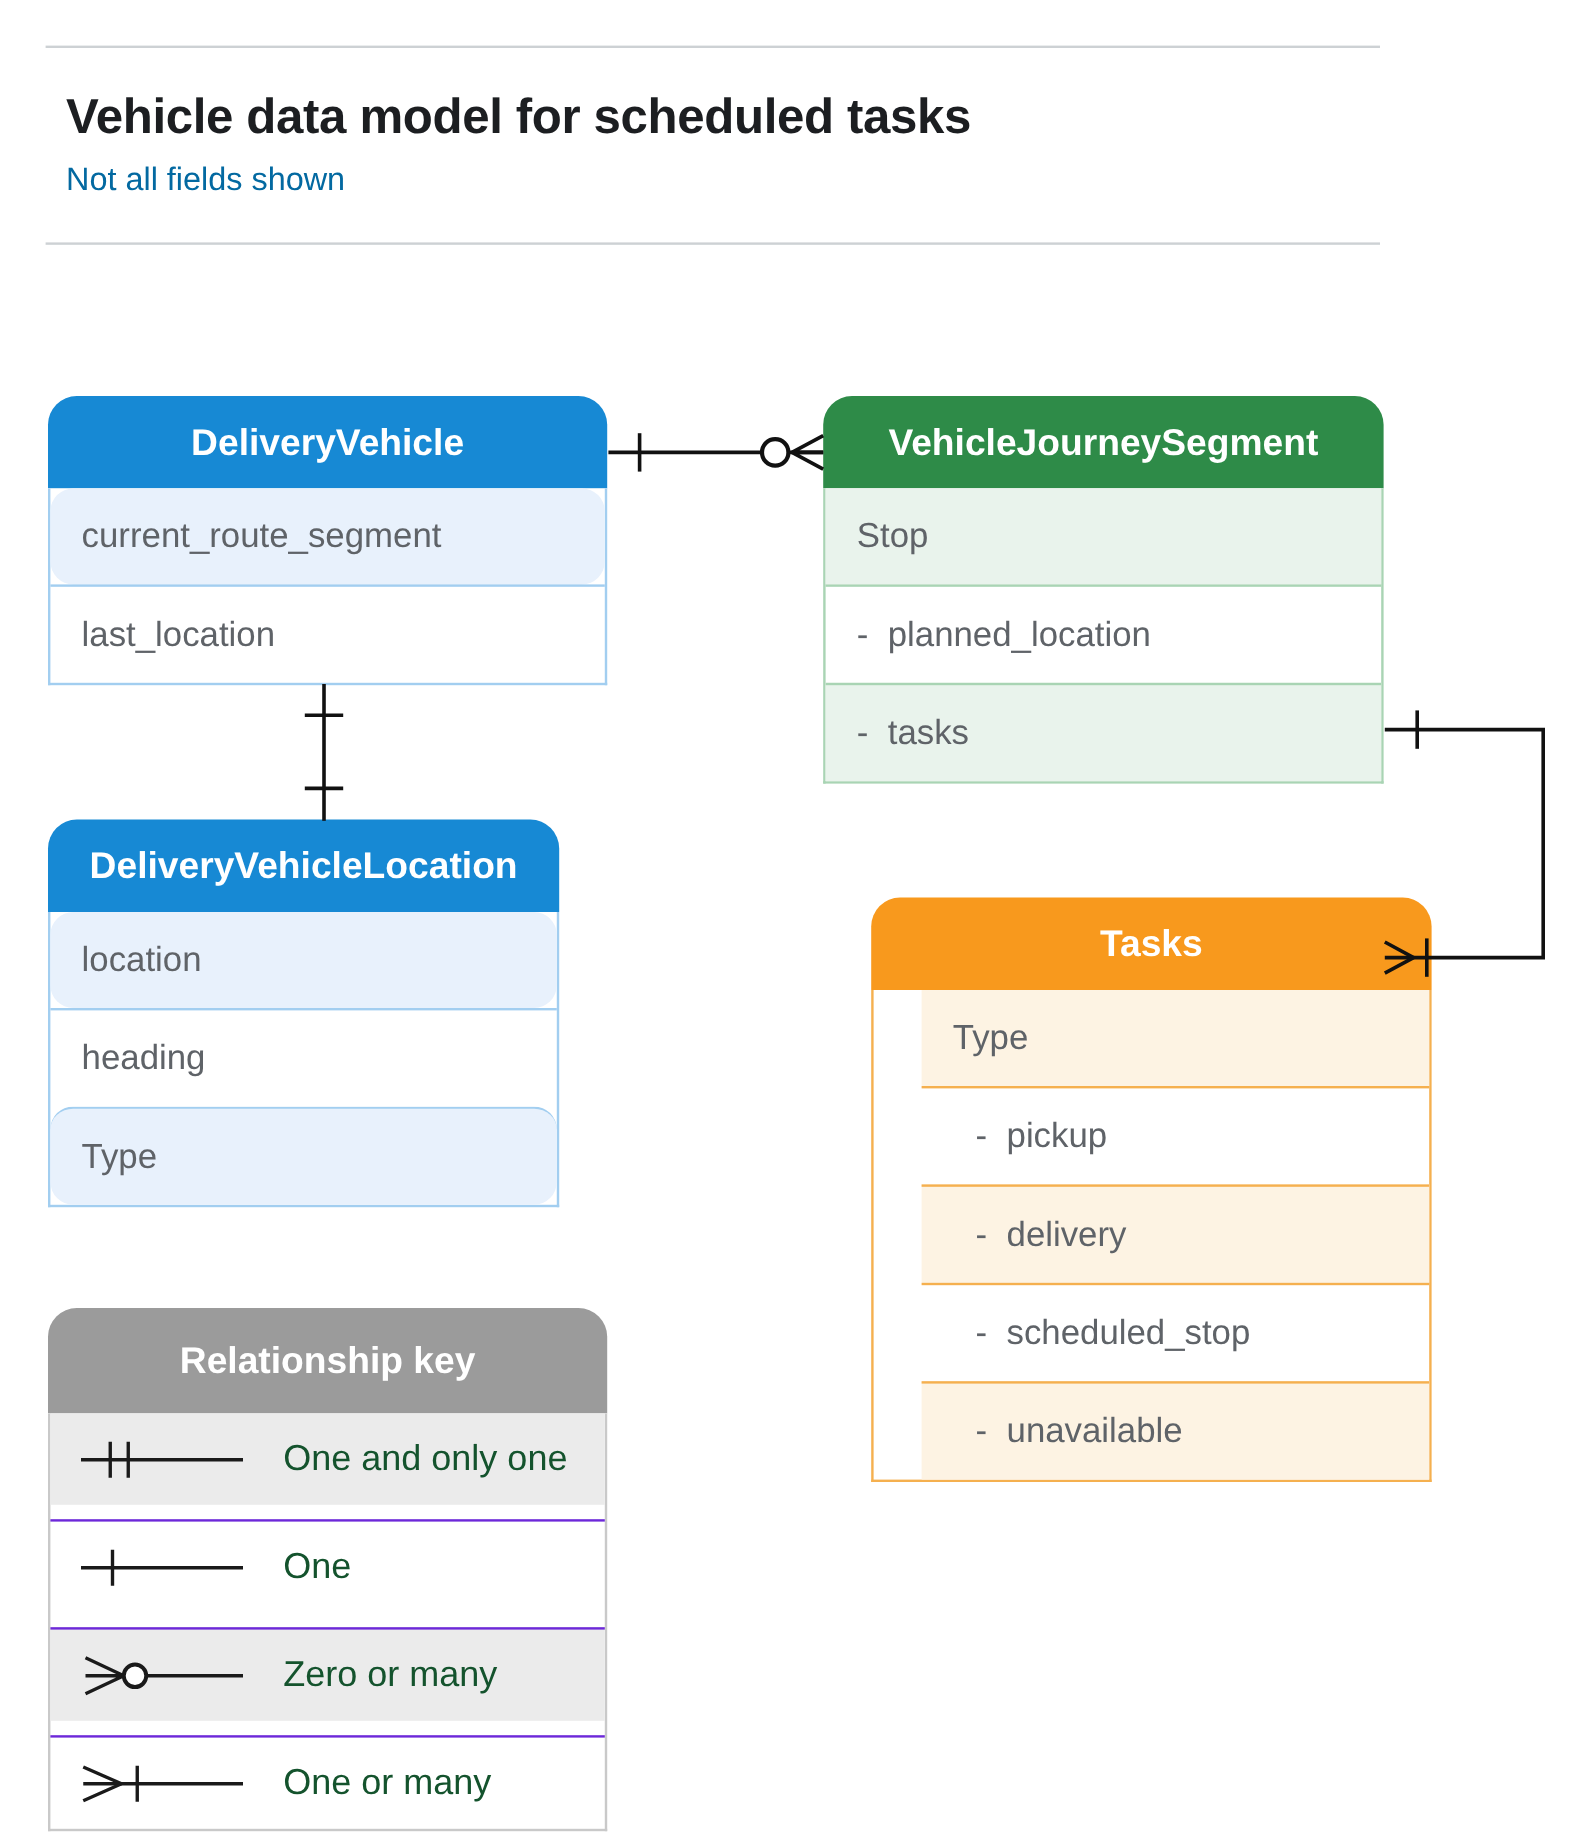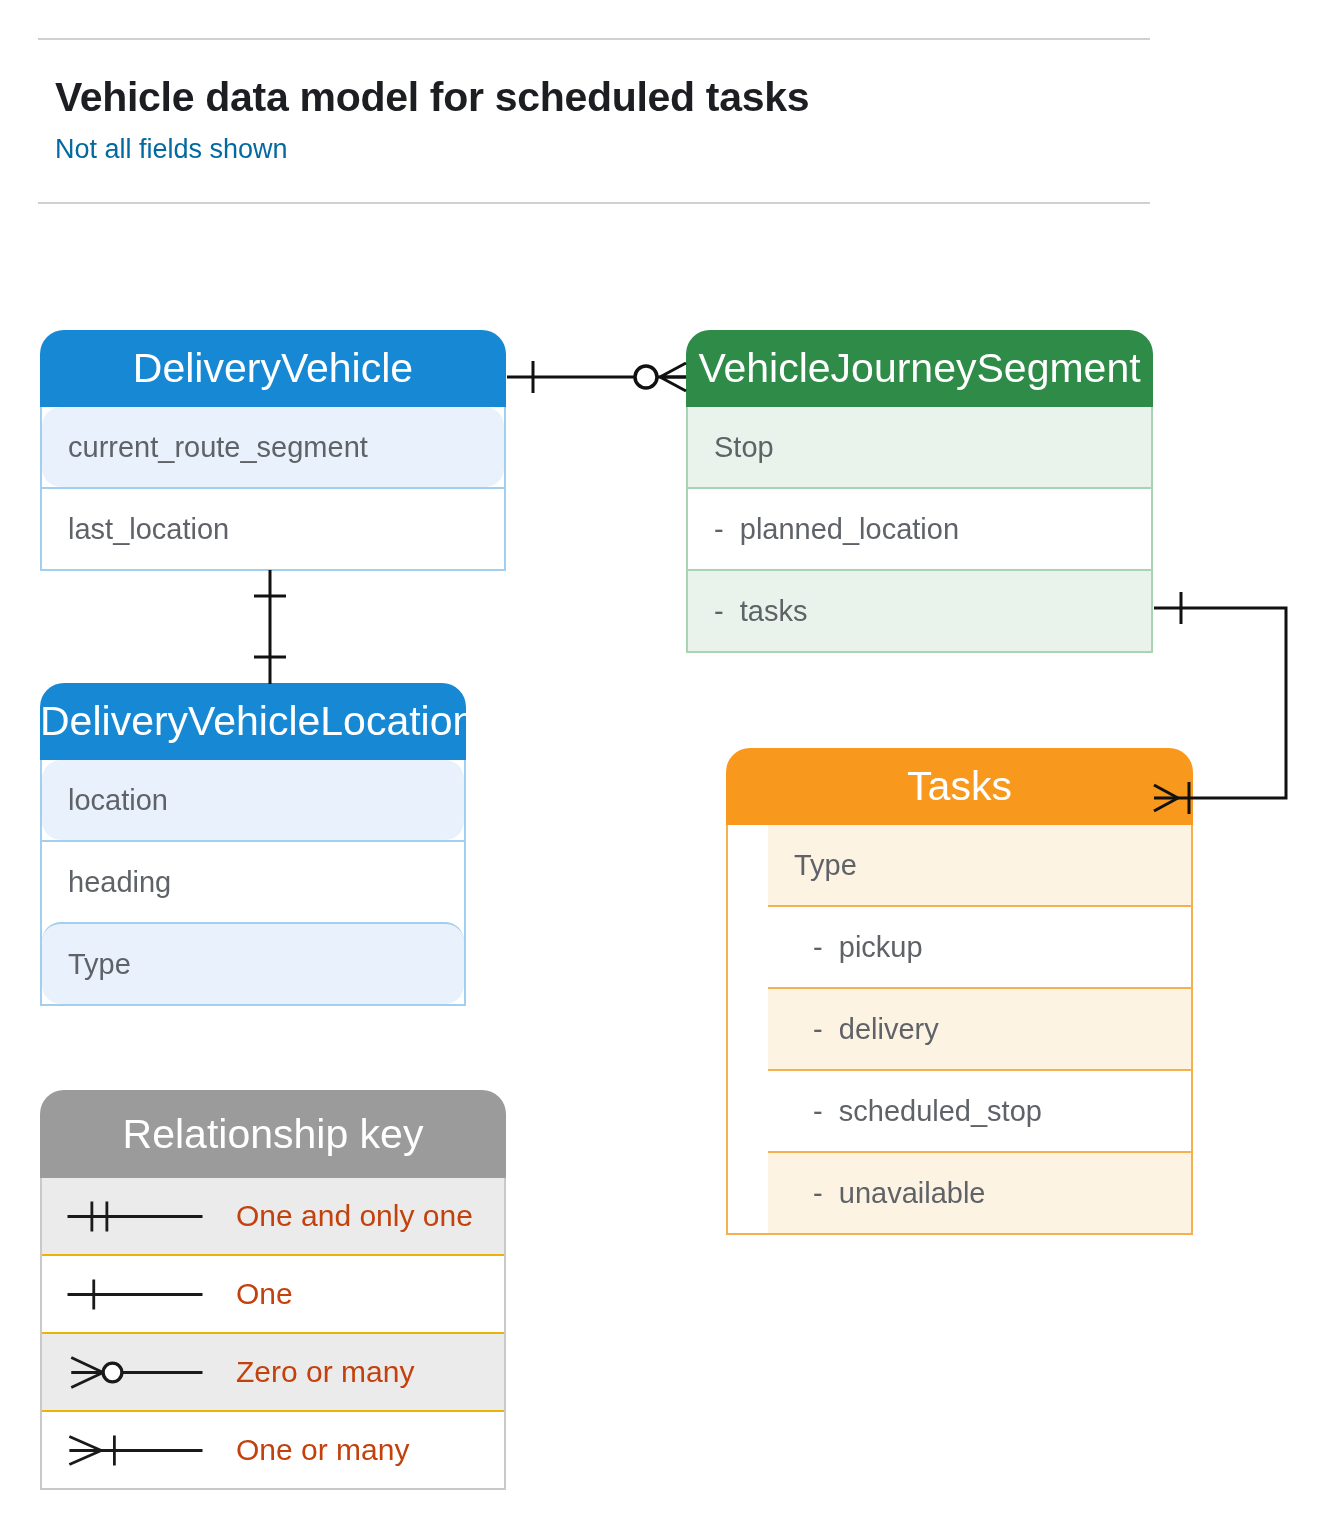--- a/index.html
+++ b/index.html
@@ -10,21 +10,21 @@
   .rule { position:absolute; left:38px; width:1112px; height:2px; background:#cdd1d4; }
   .page-title {
     position:absolute; left:55px; top:74px; font-size:41px; font-weight:bold;
     color:#1c1e21; letter-spacing:-0.3px;
   }
   .page-subtitle { position:absolute; left:55px; top:134px; font-size:27px; color:#0369a1; }
 
   .entity { position:absolute; }
   .entity-header {
     height:77px; line-height:77px; text-align:center; color:#ffffff;
-    font-size:41px; font-weight:normal; border-radius:24px 24px 0 0;
+    font-size:31px; font-weight:bold; border-radius:24px 24px 0 0;
   }
   .entity-body { border-style:solid; border-width:0 2px 2px 2px; background:#fff; }
   .erow {
     height:80px; line-height:80px; padding-left:26px; font-size:29px;
     color:#5f6368; white-space:pre; overflow:hidden;
   }
   .erow + .erow { border-top:2px solid; border-top-color:inherit; }
   .erow.sub { padding-left:45px; }
 
   
@@ -43,24 +43,24 @@
   .orange .entity-header { background:#f8991d; }
   .orange .entity-body { border-color:#f5b04f;padding-left:40px; }
   .orange .erow { border-top-color:#f5b04f; }
   .orange .erow.tint { background:#fdf3e3; }
 
   
   .gray .entity-header { height:88px; line-height:88px; background:#9b9b9b; }
   .gray .entity-body { border-color:#c9c9c9; }
 
   .legend-row { height:76px; display:flex; align-items:center; padding-left:18px; }
-  .legend-row + .legend-row { border-top:2px solid #eab308; }
+  .legend-row + .legend-row { border-top:2px solid #6d28d9;margin-top:12px; }
   .legend-row.tint { background:#ebebeb; }
   .legend-symbol { width:150px; height:45px; flex:0 0 150px; }
-  .legend-label { margin-left:26px; font-size:30px; color:#c2410c; white-space:pre; }
+  .legend-label { margin-left:26px; font-size:30px; color:#14532d; white-space:pre; }
 
   .overlay { position:absolute; left:0; top:0; pointer-events:none; }
 
   #dv  { left:40px;  top:330px;  width:466px; }
   #vjs { left:686px; top:330px;  width:467px; }
   #dvl { left:40px;  top:683px;  width:426px; }
   #tk  { left:726px; top:748px;  width:467px; }
   #key { left:40px;  top:1090px; width:466px; }
 </style>
 </head>

